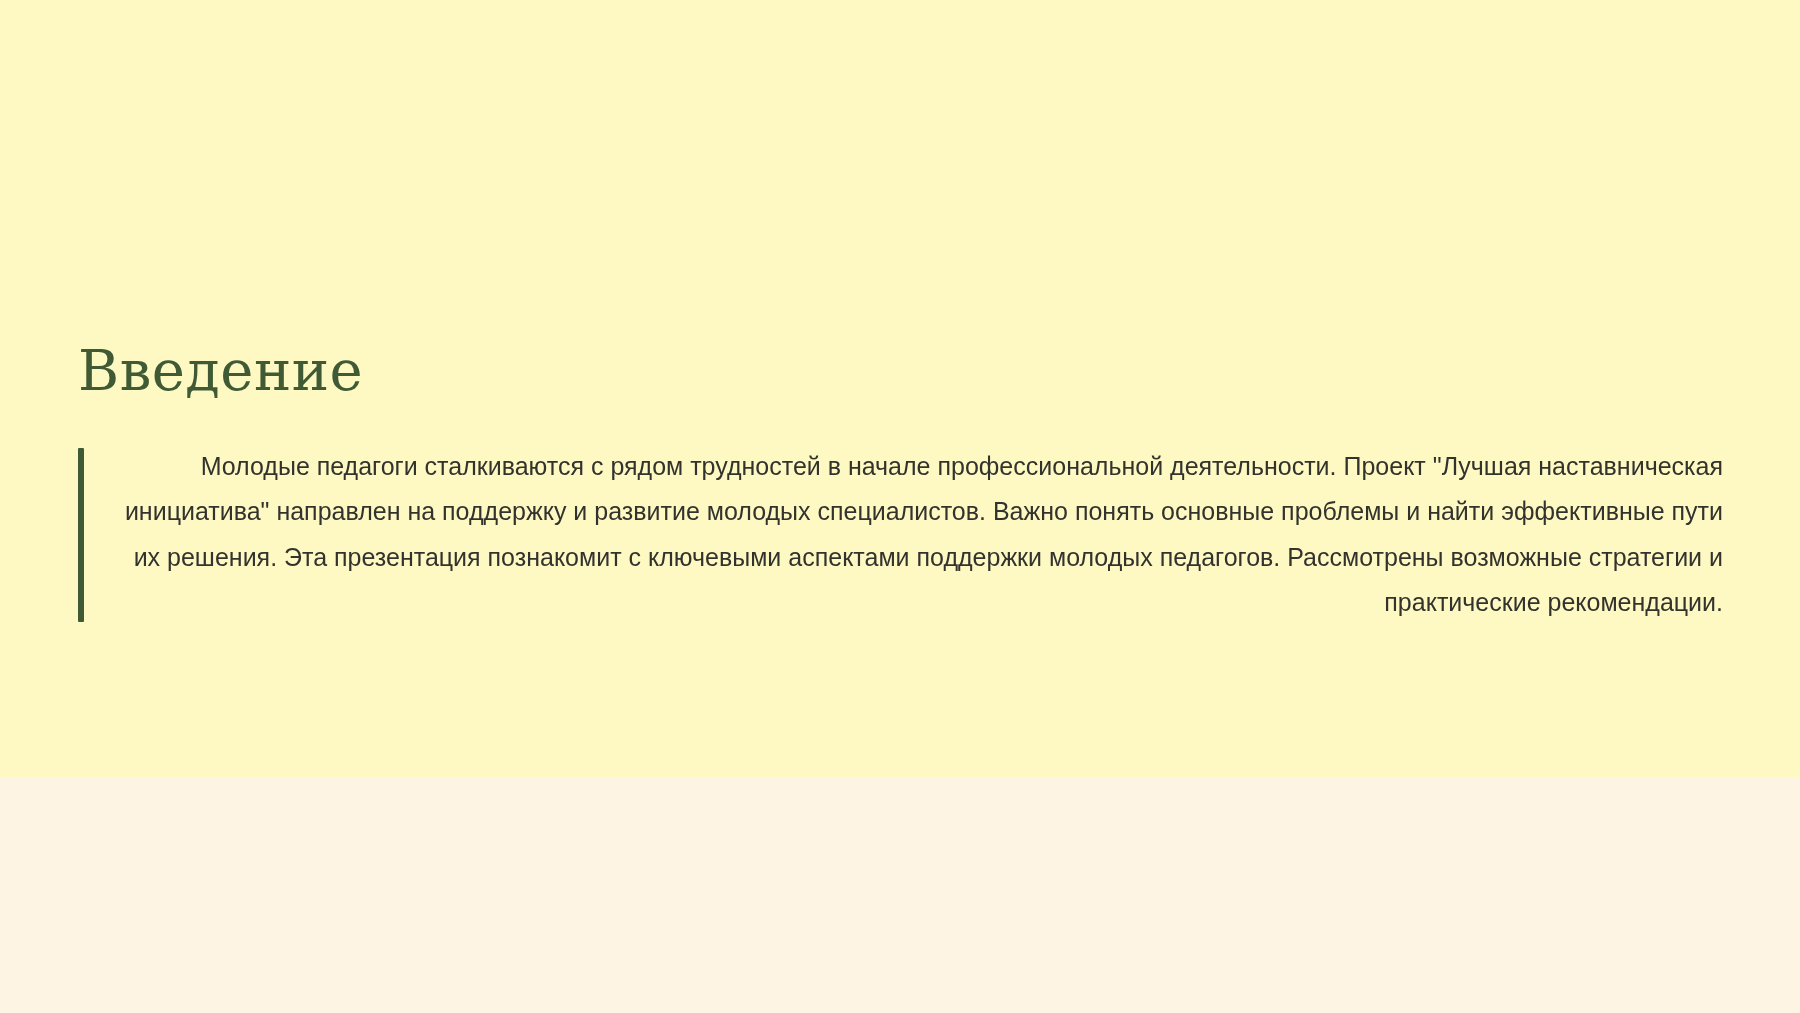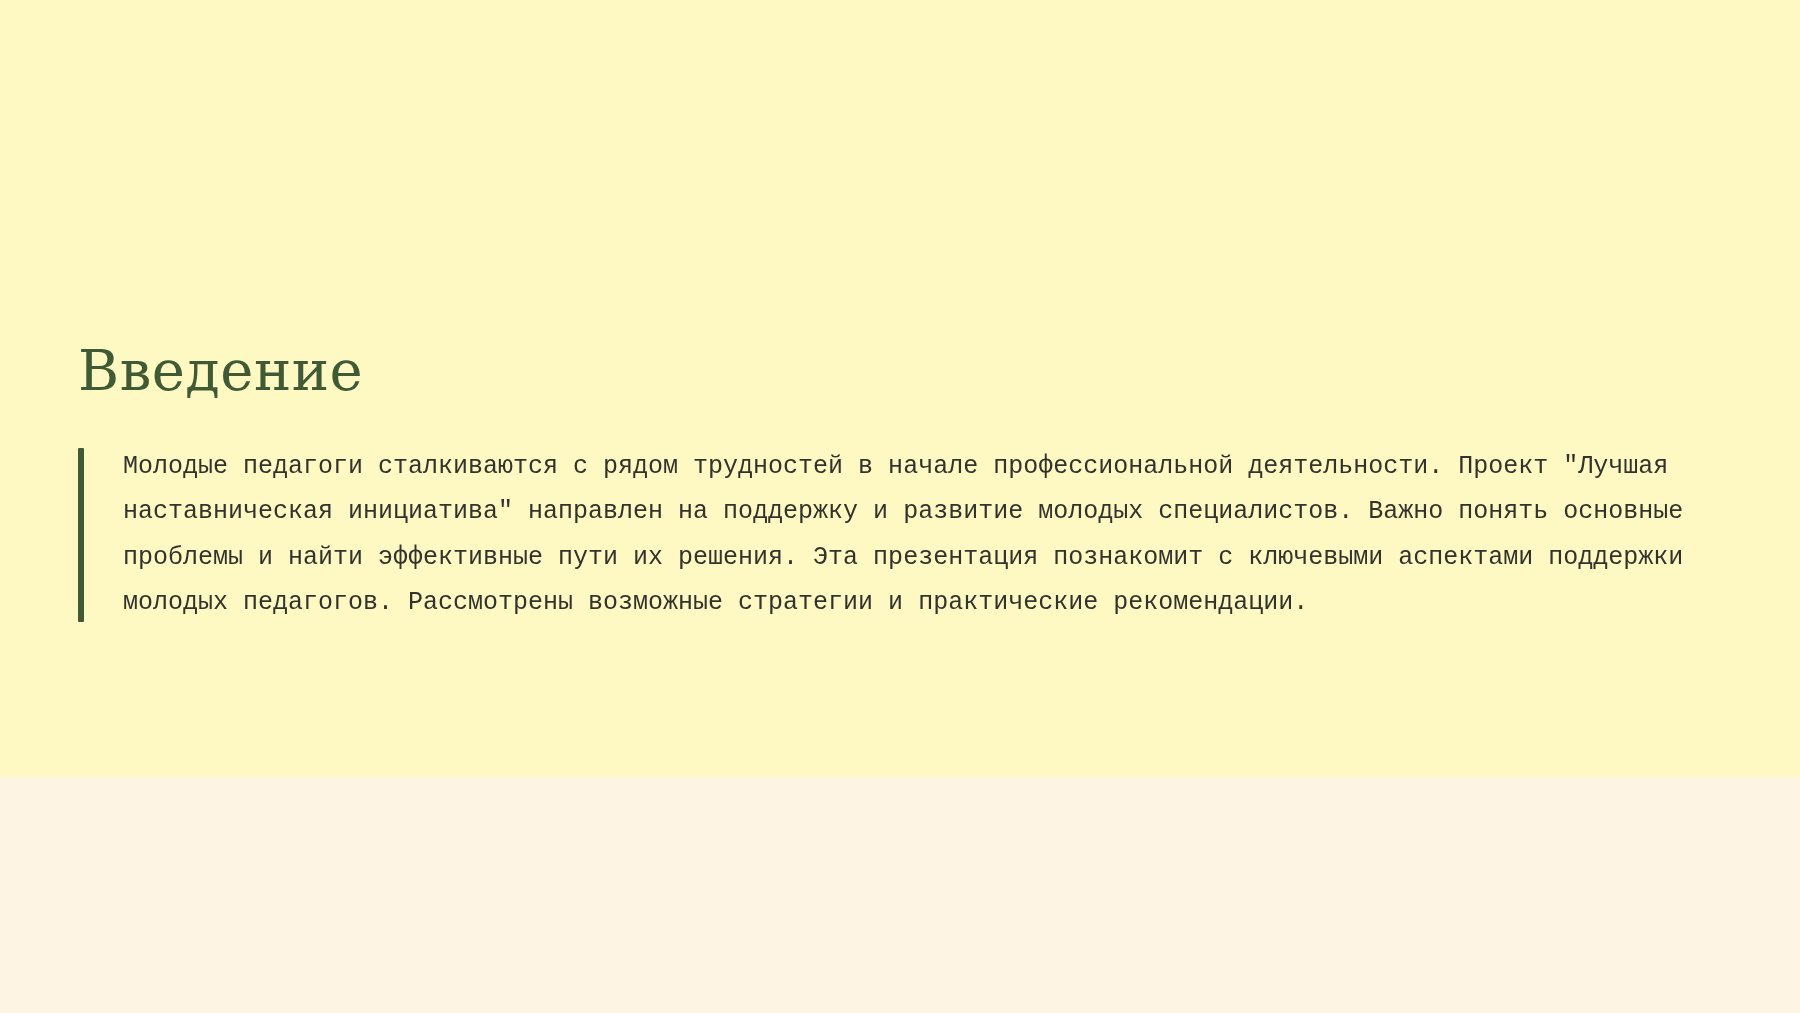--- a/index.html
+++ b/index.html
@@ -44,27 +44,28 @@
   .accent-bar {
     position: absolute;
     left: 0;
     top: 4px;
     bottom: 4px;
     width: 6px;
     background: #3f5a35;
     border-radius: 1px;
   }
   .body-text {
-    font-family: Liberation Mono, monospace;
+    font-family: Liberation Sans, sans-serif;
     font-size: 25px;
     font-weight: 400;
     line-height: 1.82;
     color: #33332e;
     margin: 0;
     max-width: 1600px;
+    text-align: right;
   }
 </style>
 </head>
 <body>
 
 <div class="slide">
   <div class="content-block">
     <h1 class="slide-title">Введение</h1>
     <div class="body-wrap">
       <span class="accent-bar"></span>

